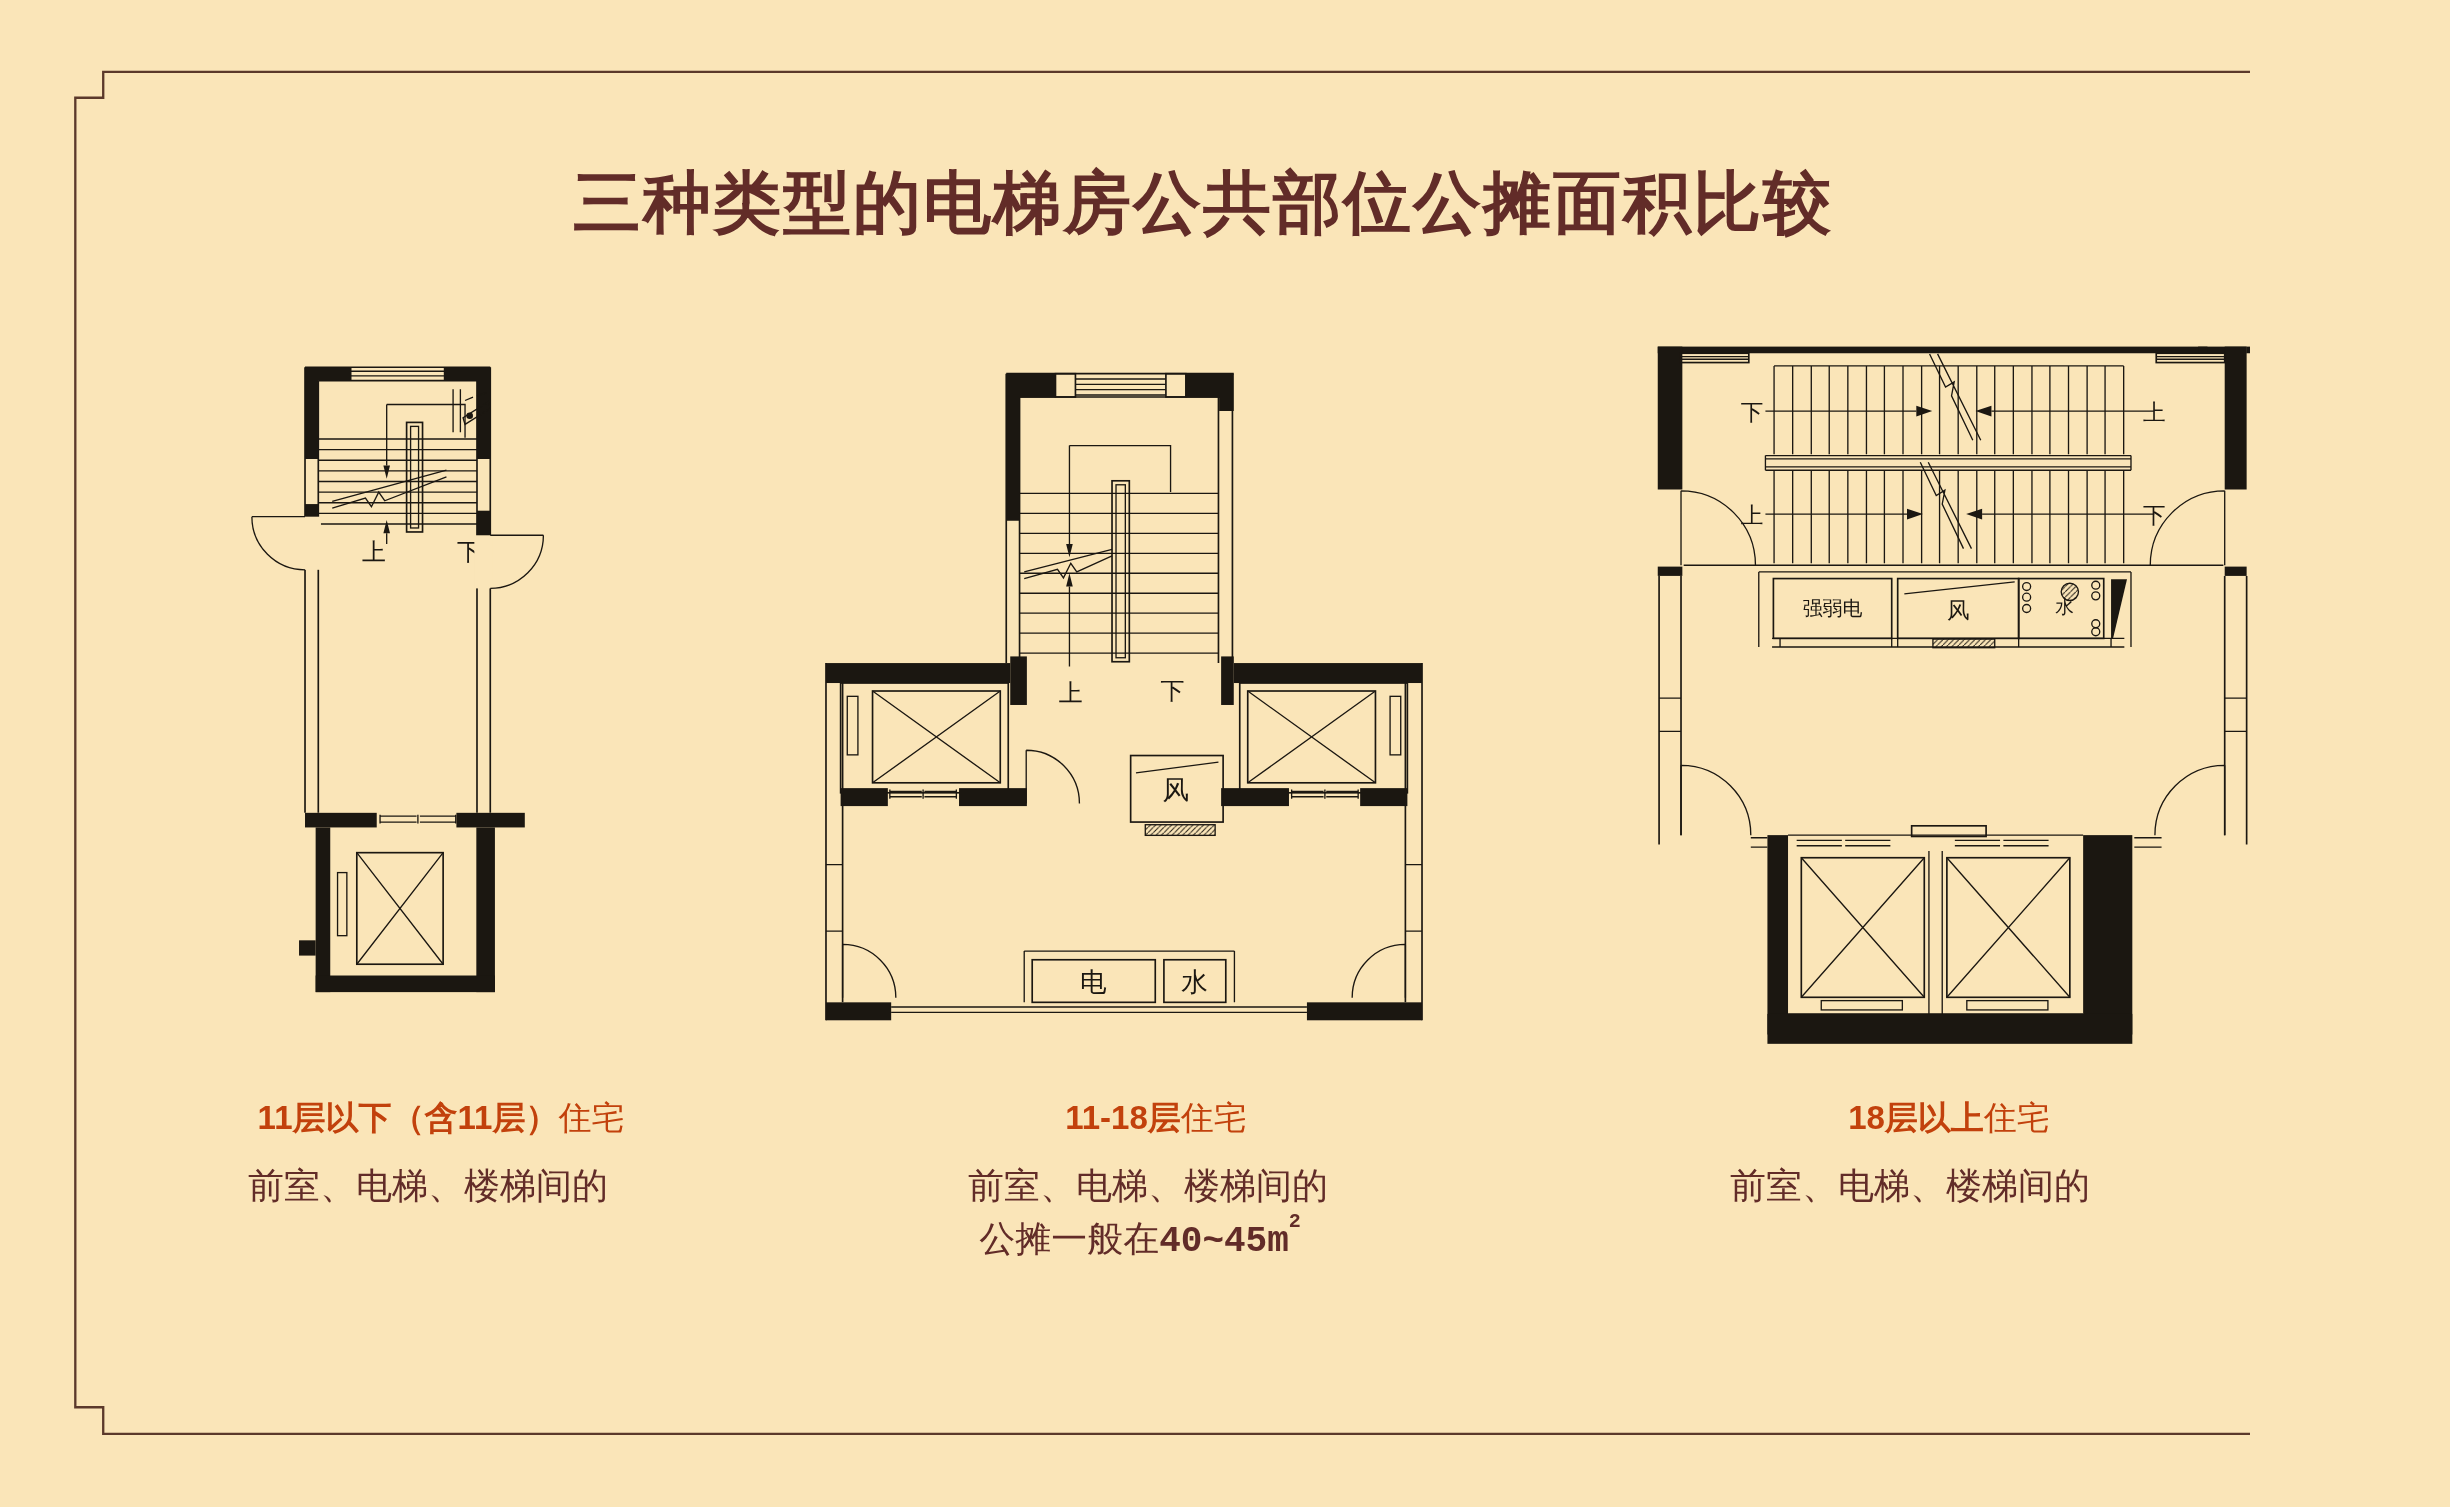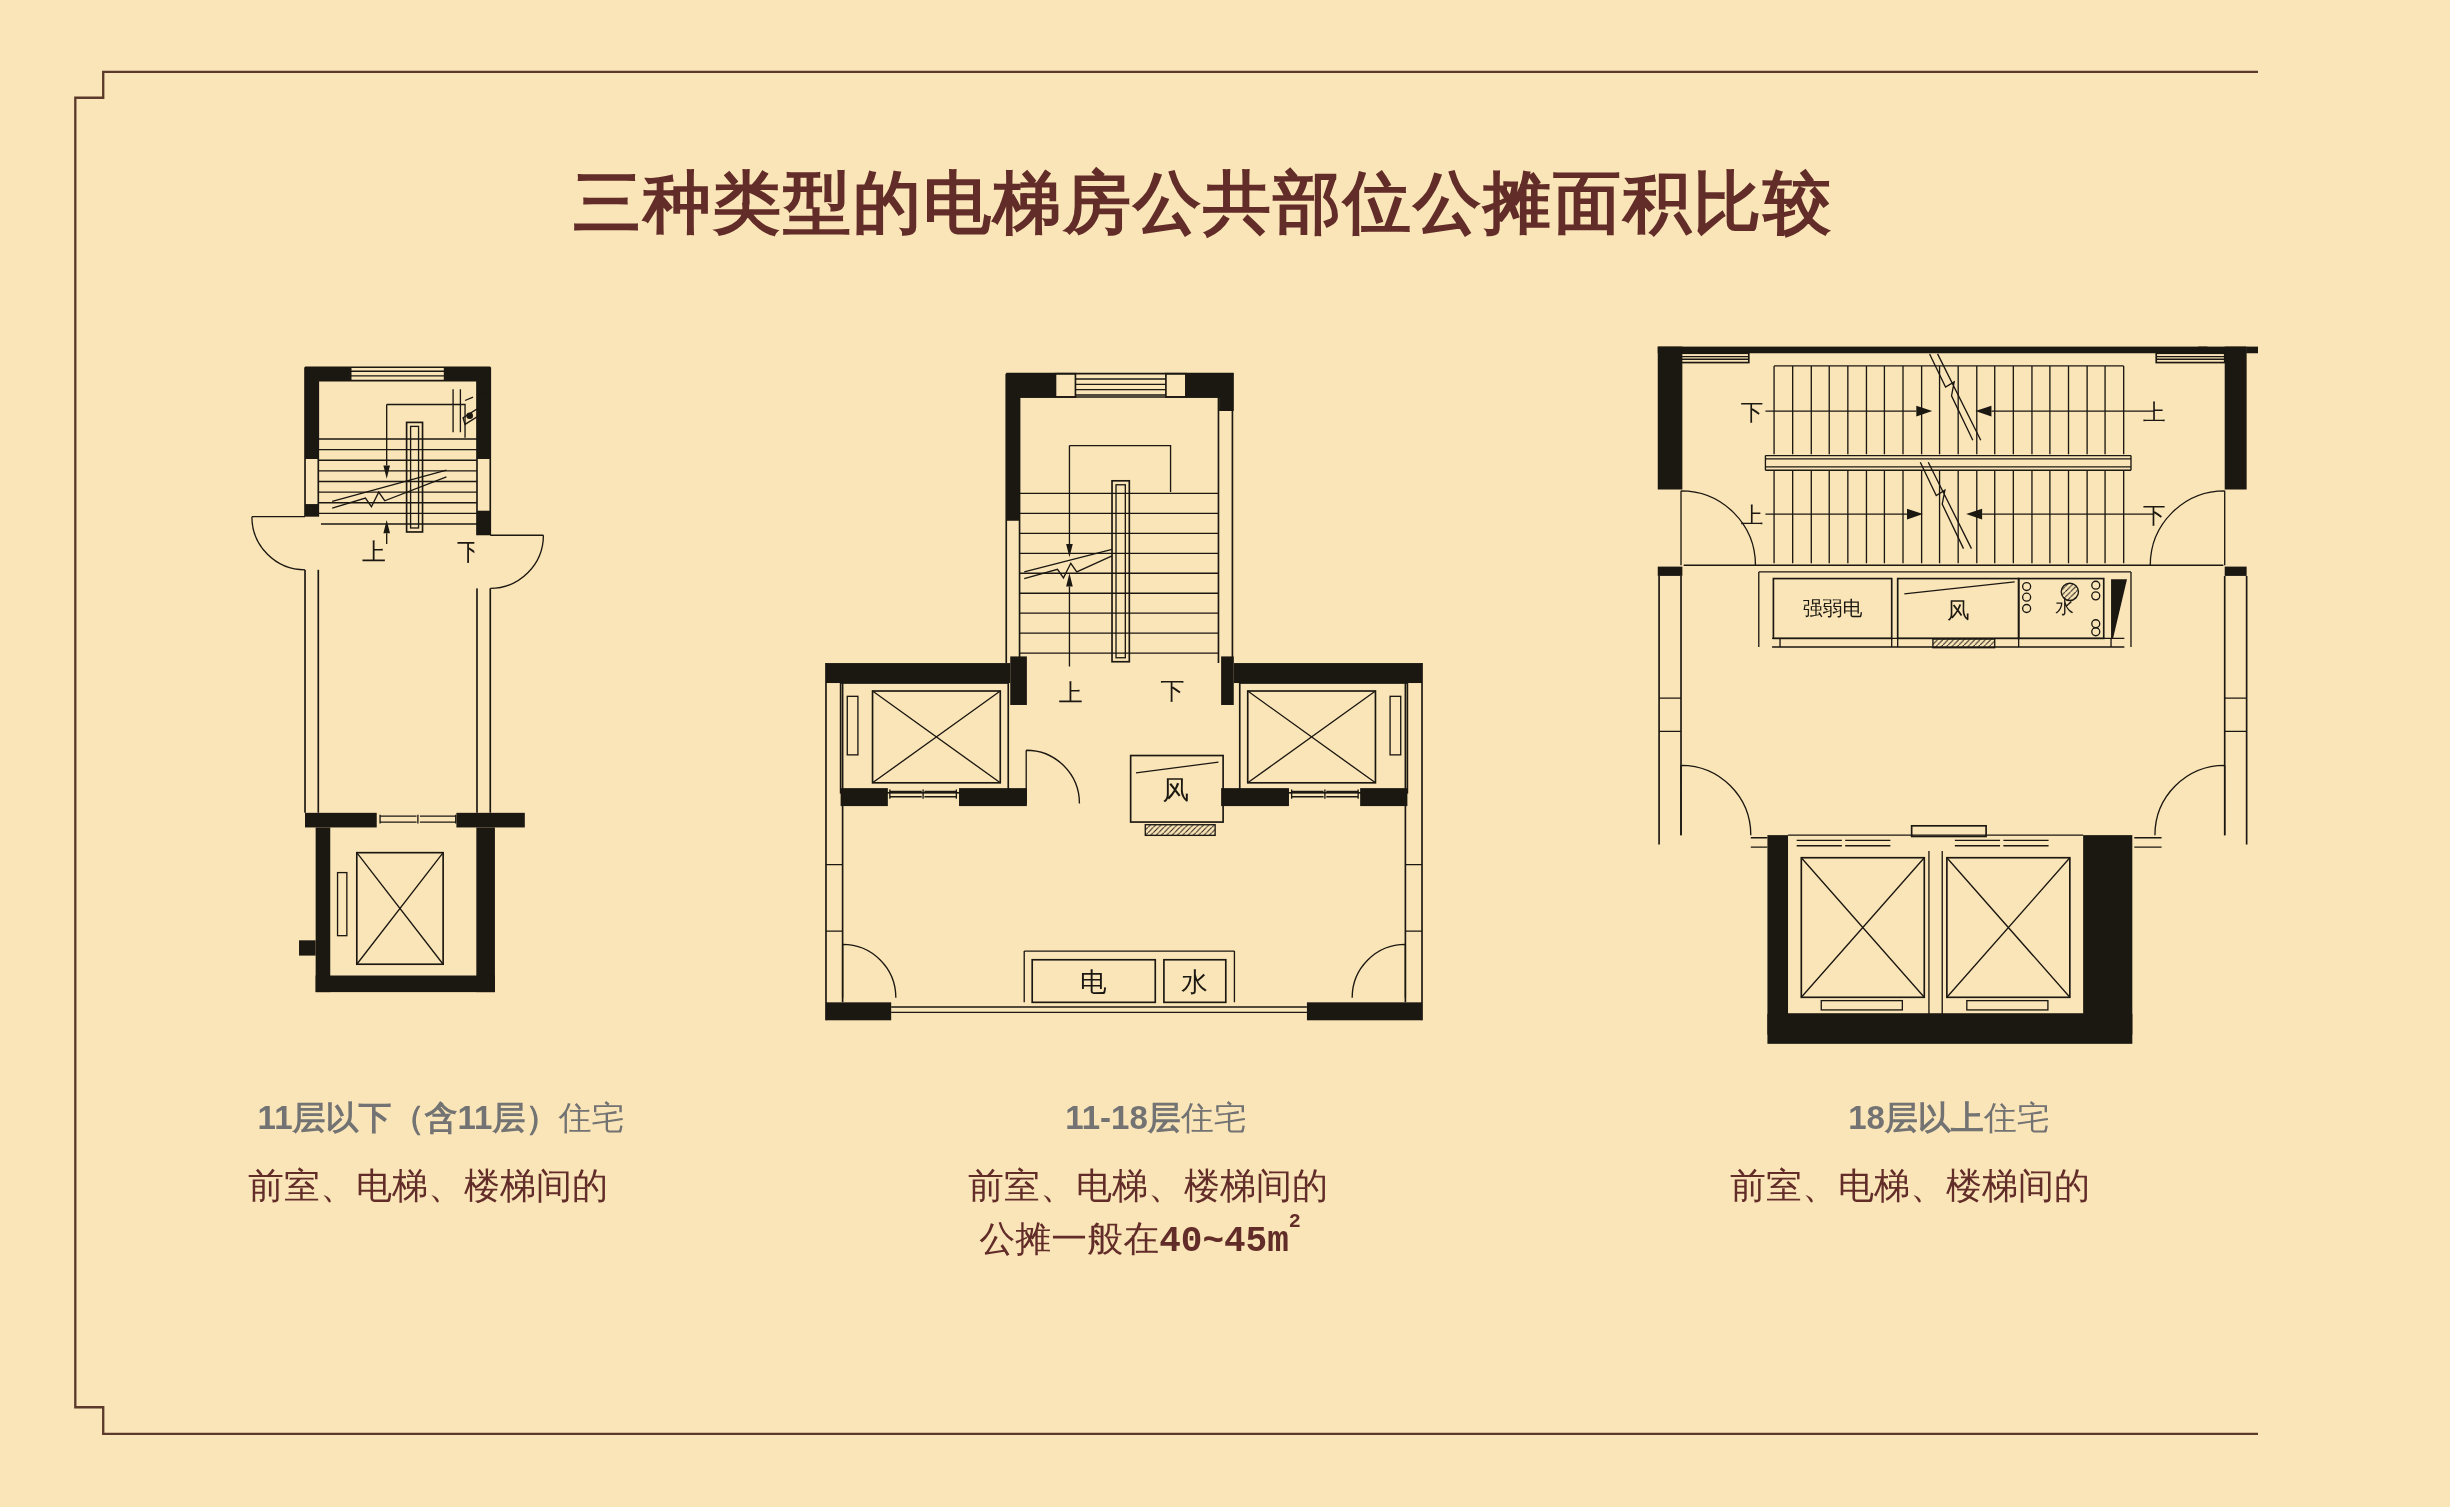--- a/index.html
+++ b/index.html
@@ -1,22 +1,22 @@
 <!DOCTYPE html>
 <html style="font-size:10.6px"><head>
 <meta charset="utf-8">
 <style>
   html,body{margin:0;padding:0;background:#FAE5B8;}
   .page{position:relative;width:2250px;height:1507px;background:#FAE5B8;overflow:hidden;
-        font-family:"Liberation Sans","DejaVu Sans",sans-serif;color:#622C28;padding-left:8px;}
+        font-family:"Liberation Sans","DejaVu Sans",sans-serif;color:#622C28;}
   .frame{position:absolute;left:0;top:0;}
   .title{position:absolute;left:1203px;top:158px;transform:translateX(-50%);
          font-size:68px;font-weight:600;letter-spacing:2px;white-space:nowrap;color:#622C28;}
   .plan-svg{position:absolute;}
-  .heading{position:absolute;transform:translateX(-50%);top:1096px;font-size:33px;white-space:nowrap;color:#737373;}
+  .heading{position:absolute;transform:translateX(-50%);top:1096px;font-size:33px;white-space:nowrap;color:#c2410c;}
   .heading .b{font-weight:700;}
   .cap{position:absolute;transform:translateX(-50%);font-size:36px;white-space:nowrap;color:#622C28;font-family:Liberation Mono, monospace;}
   .cap .b{font-weight:700;}
   .cap sup{font-size:20px;font-weight:700;vertical-align:top;position:relative;top:-5.3px;}
   
   .ln{stroke:#1B1711;stroke-width:2.5;fill:none;}
   .tn{stroke:#1B1711;stroke-width:2;fill:none;}
   .wall{fill:#1B1711;stroke:none;}
   .bg{fill:#FAE5B8;stroke:none;}
   .arw{fill:#1B1711;stroke:none;}

